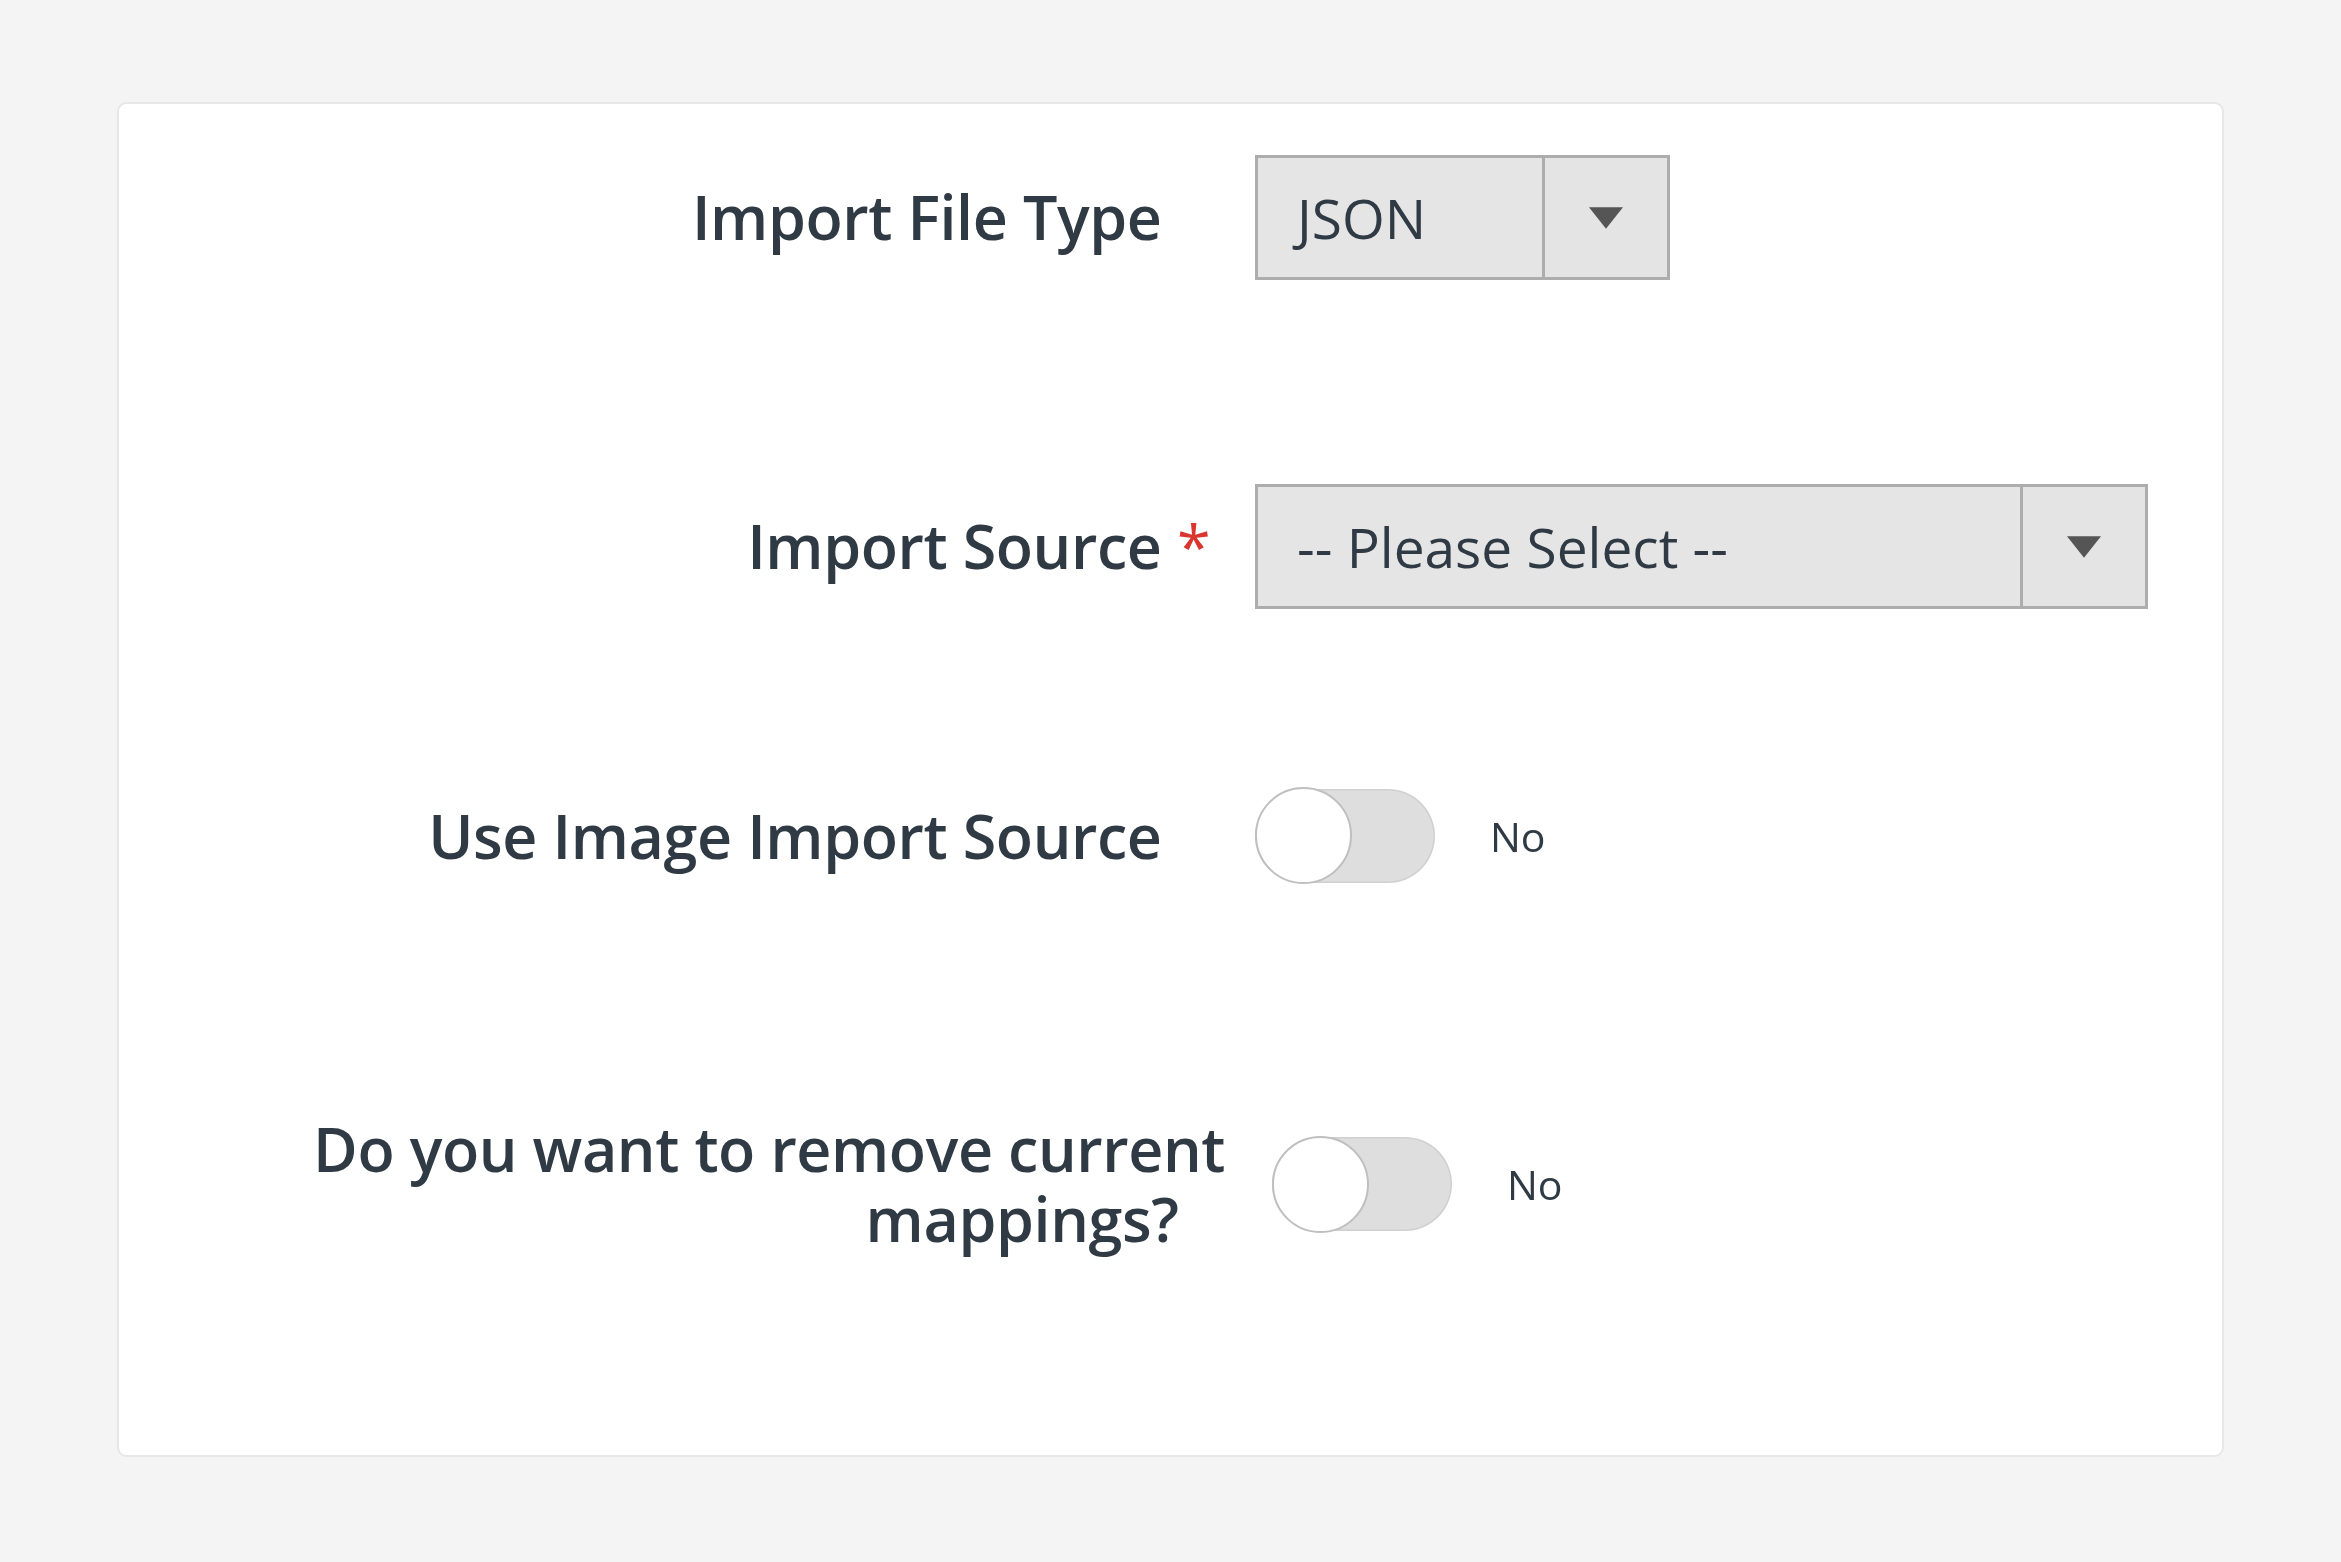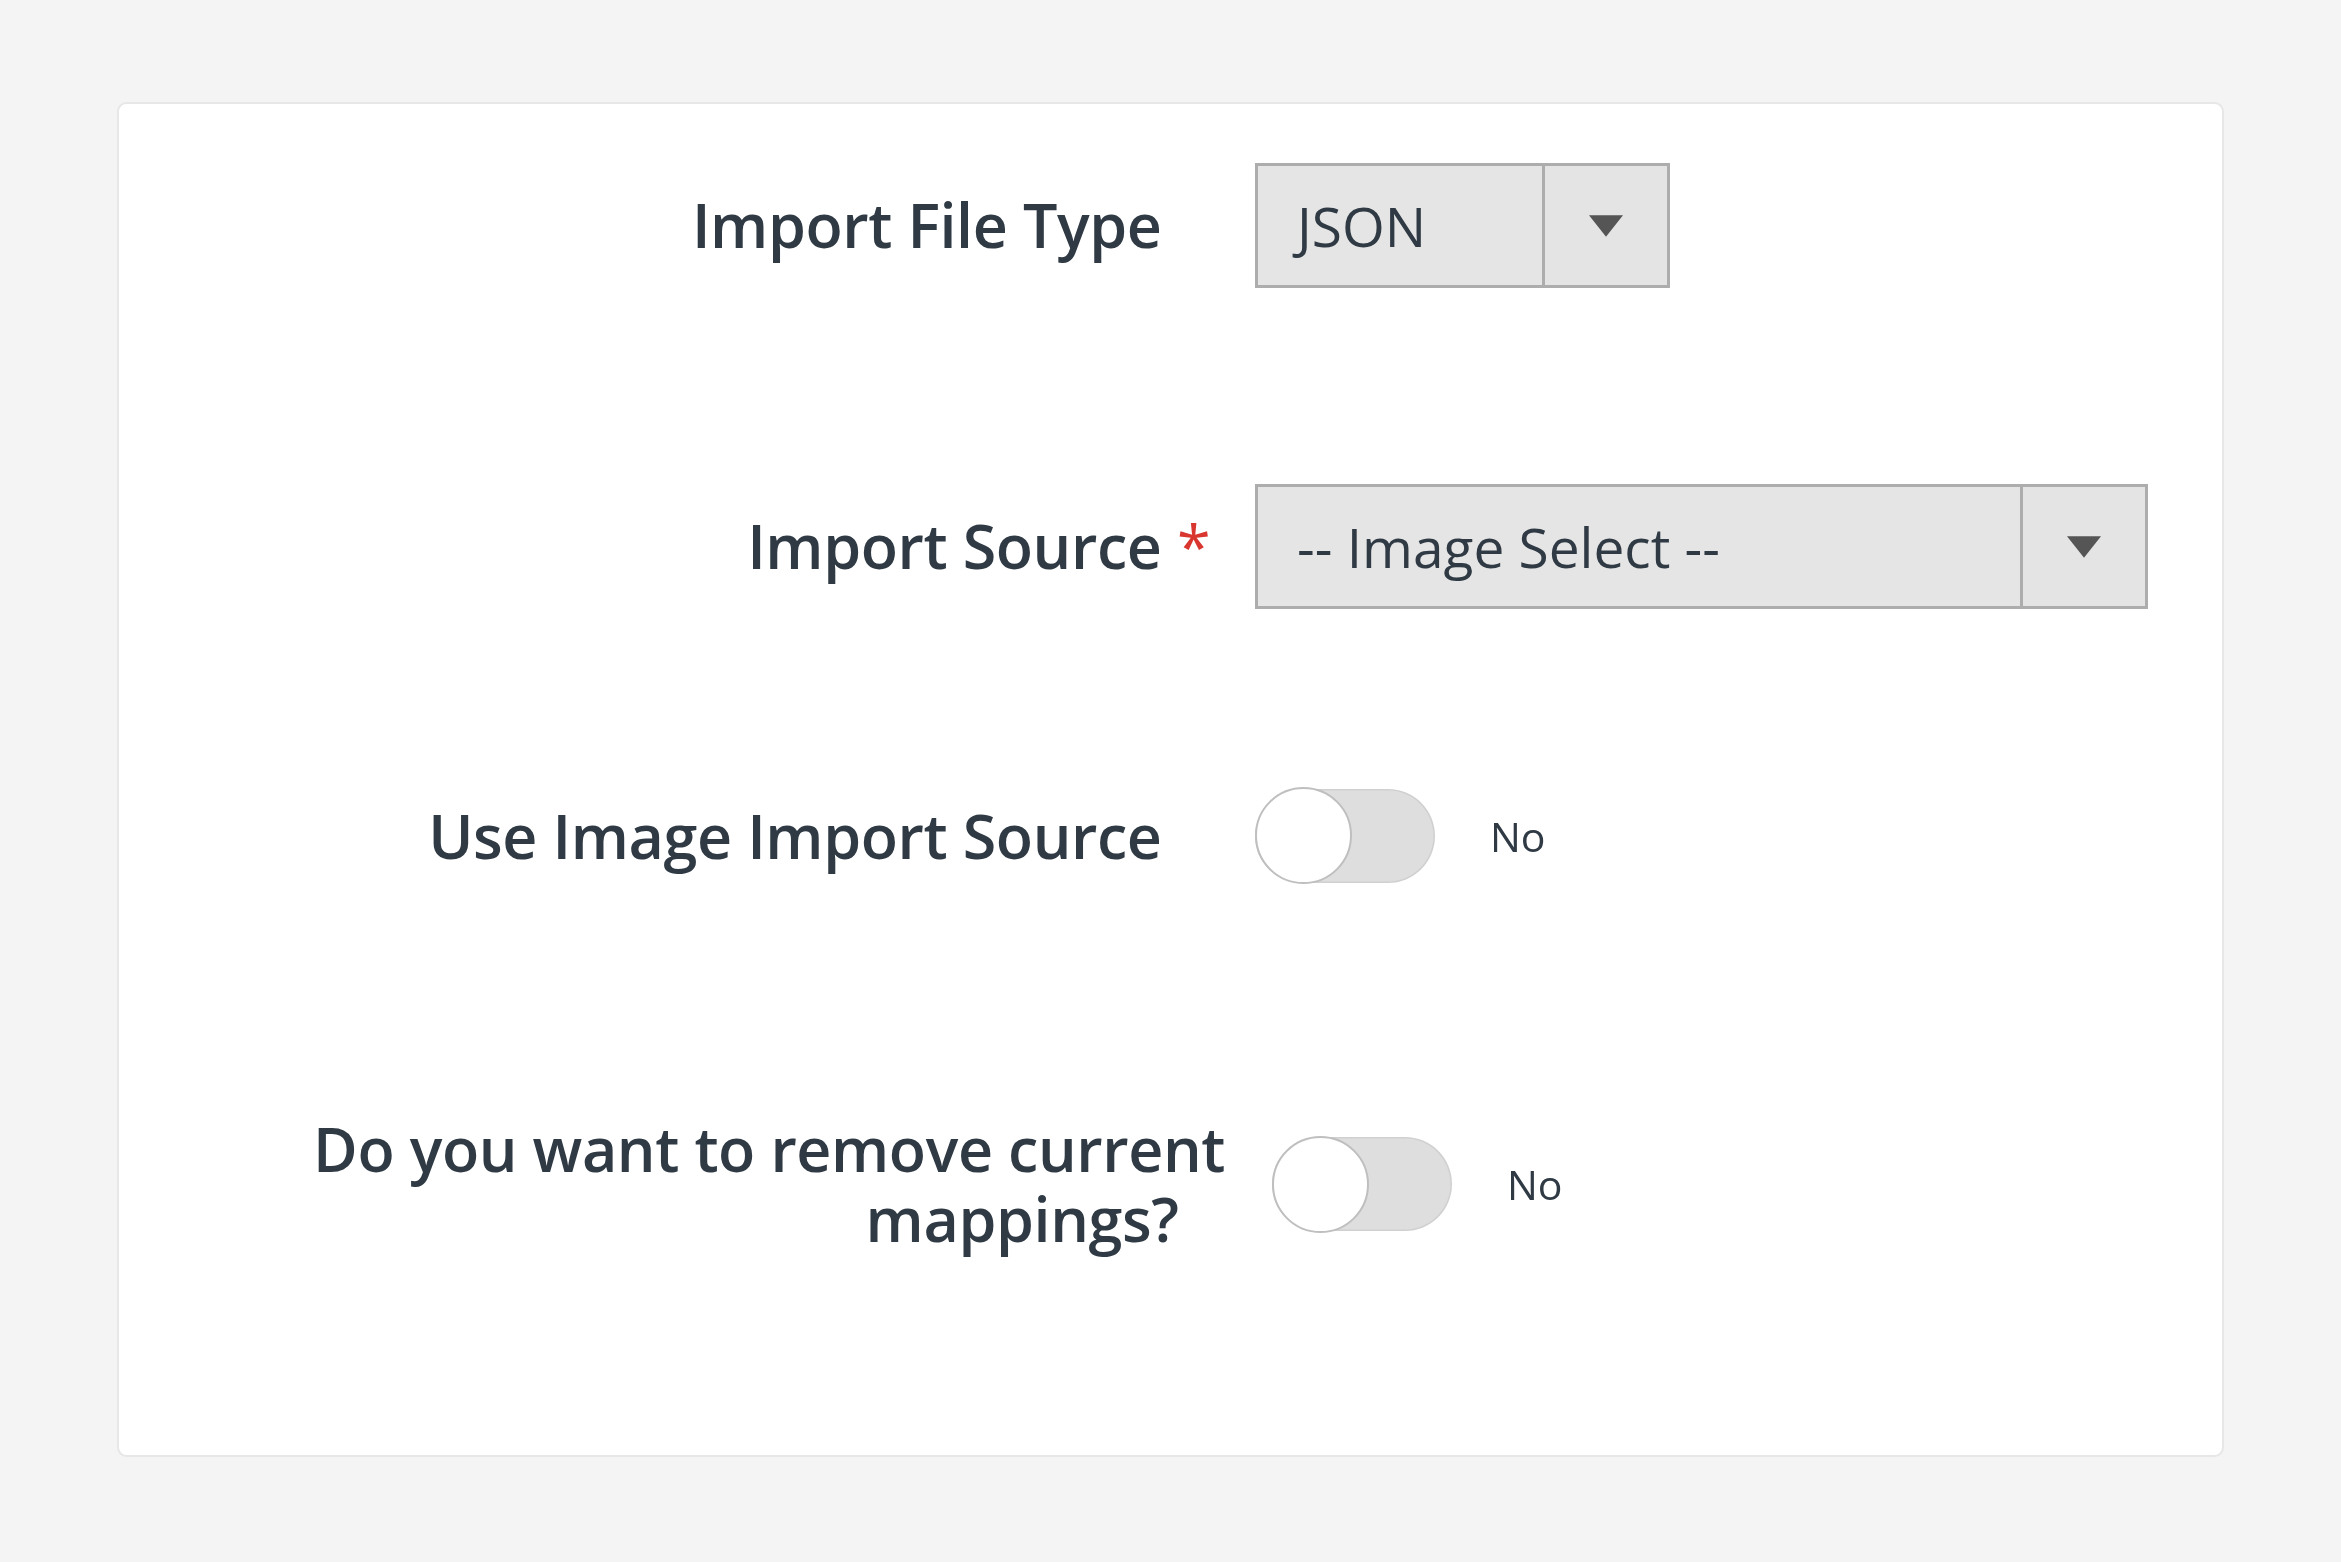--- a/index.html
+++ b/index.html
@@ -108,21 +108,21 @@
     border-radius: 50%;
     background: #fff;
     border: 2.3px solid #bfbfbf;
   }
   .toggle-label {
     font-size: 41px;
     font-weight: 400;
   }
 
   
-  #row-file-type      { top: 59px;  }
+  #row-file-type      { top: 51px;  }
   #row-import-source  { top: 380px; }
   #row-img-source     { top: 685px; align-items: center; }
   #row-remove-map     { top: 1010px; align-items: center; margin-left: 17px; }
 
   #row-remove-map .label-col { padding-top: 0; }
 
   
   #sel-file-type  { width: 415px; }
   #sel-import-src { width: 893px; }
   #sel-file-type  .value { min-width: 0; flex: 1; }
@@ -150,21 +150,21 @@
     </div>
   </div>
 
   <div class="row" id="row-import-source">
     <div class="label-col">
       <span>Import Source</span>
       <span class="required-mark">*</span>
     </div>
     <div class="ctrl-col">
       <div id="sel-import-src" class="select">
-        <div class="value">-- Image Select --</div>
+        <div class="value">-- Please Select --</div>
         <div class="arrow-box">
           <svg viewBox="0 0 44 28">
             <polygon points="0,0 44,0 22,28" fill="#555"></polygon>
           </svg>
         </div>
       </div>
     </div>
   </div>
 
   <div class="row" id="row-img-source">

